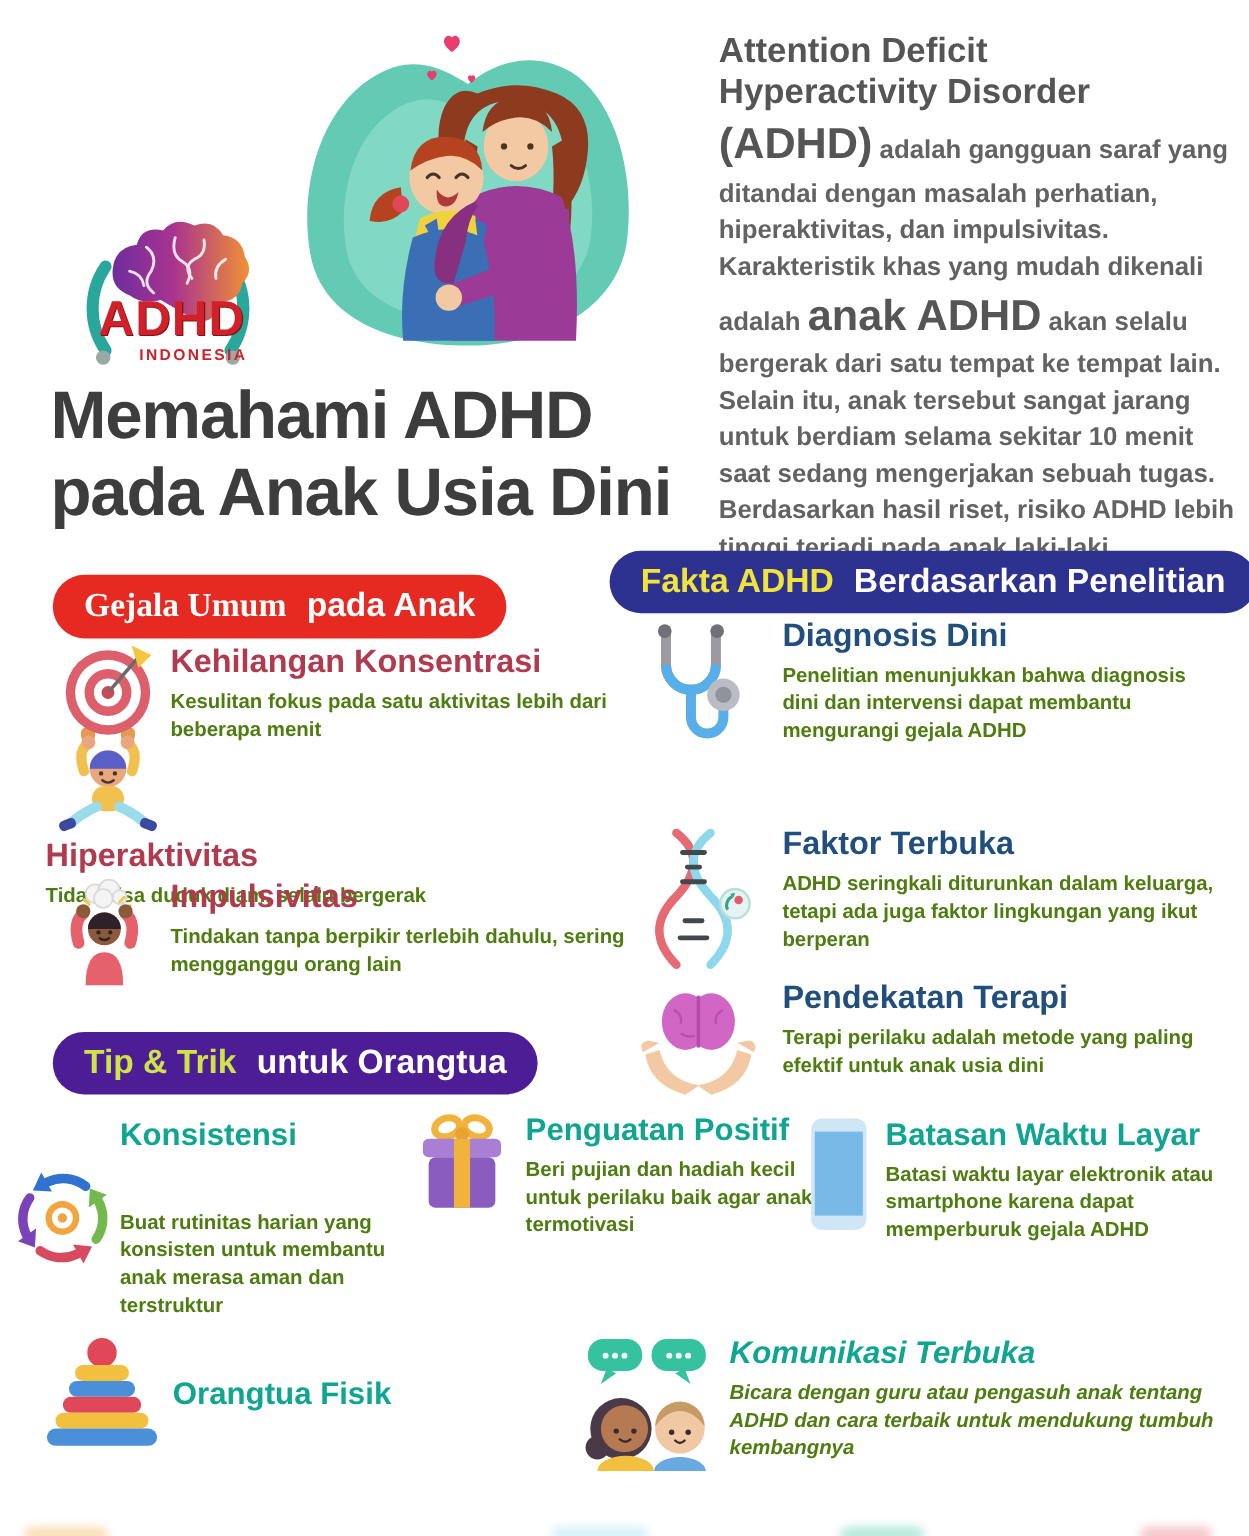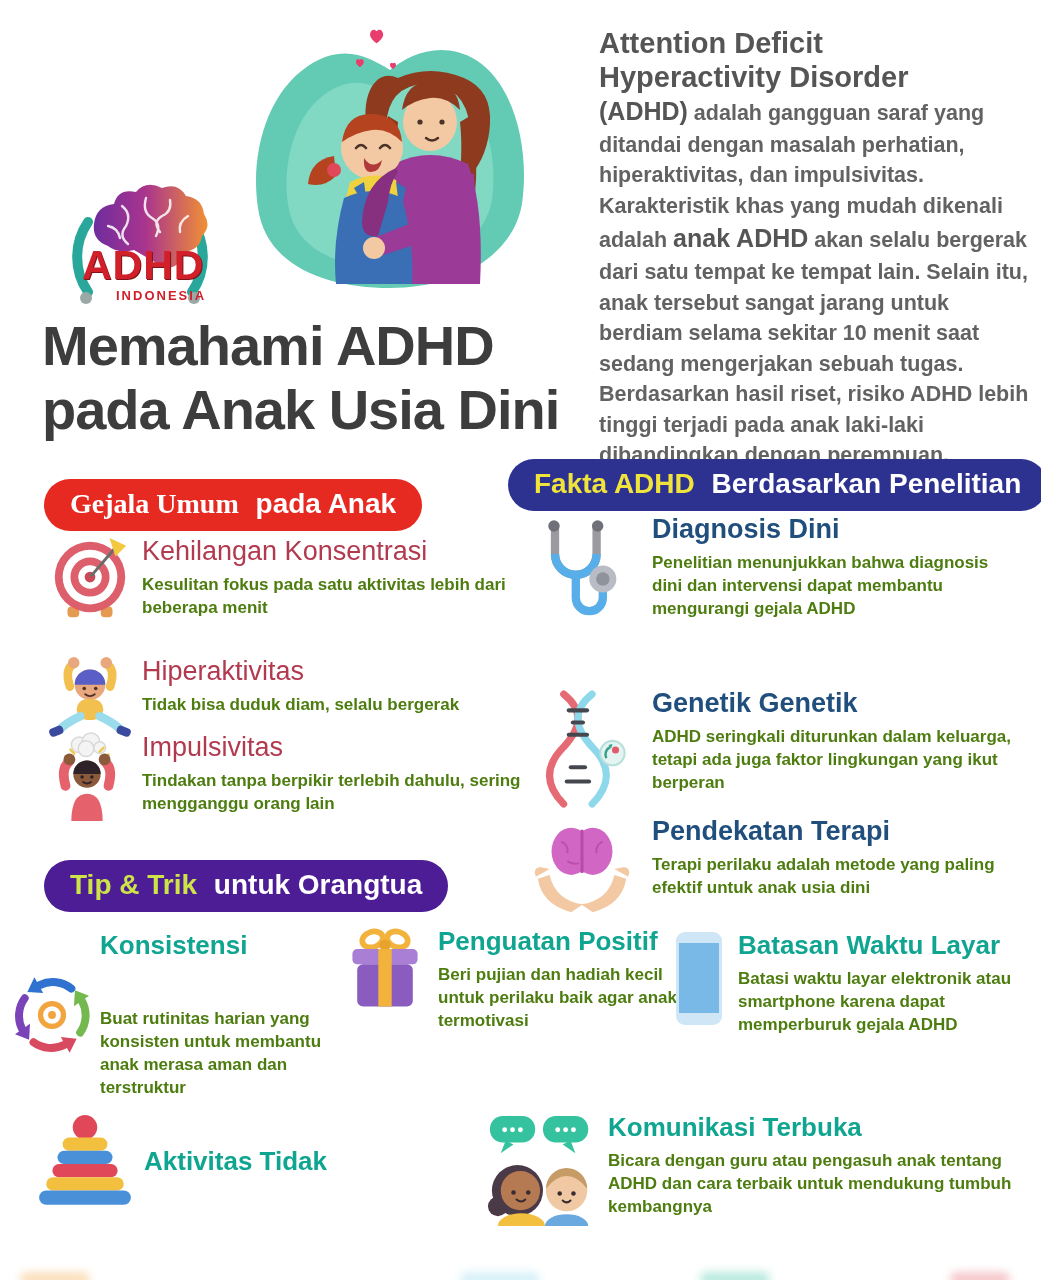--- a/index.html
+++ b/index.html
@@ -11,56 +11,56 @@
   
   .logo{position:absolute;left:30px;top:176px;width:220px;height:150px;}
   .logo svg{position:absolute;left:0;top:0;}
   .logo-adhd{position:absolute;left:52px;top:66px;font-size:41px;font-weight:bold;color:#d1202a;letter-spacing:1px;text-shadow:1px 1px 0 #7a1418;}
   .logo-indonesia{position:absolute;left:86px;top:112px;font-size:13px;font-weight:bold;color:#d1202a;letter-spacing:2px;}
   
   .hero{position:absolute;left:238px;top:6px;width:304px;height:296px;}
   
   .intro{position:absolute;left:599px;top:26px;width:436px;font-size:21.5px;line-height:1.42;color:#626262;font-weight:600;}
   .intro .hline{display:block;font-size:29px;font-weight:bold;color:#555;line-height:1.18;}
-  .intro .hbig{font-size:25px;font-weight:bold;color:#555;}
+  .intro .hbig{font-size:36px;font-weight:bold;color:#555;}
   
   .main-title{position:absolute;left:42px;top:314px;width:545px;font-size:56px;font-weight:bold;color:#3d3d3d;line-height:1.14;letter-spacing:-1px;}
   .main-title span{display:block;}
   
   .pill{position:absolute;border-radius:32px;padding:9px 26px 11px;font-size:28px;font-weight:bold;color:#ffffff;white-space:nowrap;}
   .pill .hl{margin-right:9px;}
   .pill-symptoms{left:44px;top:479px;background:#e62a22;}
   .pill-symptoms .hl{color:#ffffff;font-family:Liberation Serif, serif;}
   .pill-facts{left:508px;top:459px;background:#2d3190;}
   .pill-facts .hl{color:#f0e43c;}
   .pill-tips{left:44px;top:860px;background:#4c1d95;}
   .pill-tips .hl{color:#cde348;}
   
   .item{position:absolute;display:flex;align-items:flex-start;}
   .item.center{align-items:center;}
   .icon-box{flex:0 0 auto;display:flex;justify-content:center;align-items:flex-start;}
   .txt{display:flex;flex-direction:column;}
-  .h-sym{font-size:27px;font-weight:normal;color:#b23a4e;margin:0 0 6px;}
+  .h-sym{font-size:27px;font-weight:bold;color:#b23a4e;margin:0 0 6px;}
   .h-fact{font-size:27px;font-weight:bold;color:#214f7d;margin:0 0 6px;}
   .h-tip{font-size:26px;font-weight:bold;color:#0fa591;margin:0 0 6px;}
   .desc{font-size:17px;font-weight:600;color:#4d7c0f;line-height:1.36;}
   
   .sym-1{left:38px;top:536px;} .sym-1 .icon-box{width:104px;} .sym-1 .txt{width:384px;}
-  .sym-2{left:38px;top:656px;} .sym-2 .icon-box{width:104px;} .sym-2 .txt{width:440px;}
+  .sym-2{left:38px;top:612px;flex-direction:column;} .sym-2 .icon-box{width:104px;} .sym-2 .txt{width:440px;}
   .sym-3{left:32px;top:732px;} .sym-3 .icon-box{width:110px;} .sym-3 .txt{width:430px;}
   
   .fact-1{left:510px;top:514px;} .fact-1 .icon-box{width:142px;} .fact-1 .txt{width:370px;}
   .fact-2{left:516px;top:688px;} .fact-2 .icon-box{width:136px;} .fact-2 .txt{width:378px;}
   .fact-3{left:512px;top:816px;} .fact-3 .icon-box{width:140px;} .fact-3 .txt{width:378px;}
   
   .tip-1{left:4px;top:930px;}  .tip-1 .icon-box{width:96px;}  .tip-1 .txt{width:248px;gap:40px;}
   .tip-2{left:332px;top:926px;}.tip-2 .icon-box{width:106px;} .tip-2 .txt{width:258px;}
   .tip-3{left:660px;top:930px;}.tip-3 .icon-box{width:78px;}  .tip-3 .txt{width:302px;}
   .tip-4{left:26px;top:1114px;}.tip-4 .icon-box{width:118px;} .tip-4 .txt{width:346px;}
-  .tip-5{left:478px;top:1112px;}.tip-5 .icon-box{width:130px;}.tip-5 .txt{width:424px;}
+  .tip-5{left:478px;top:1112px;}.tip-5 .icon-box{width:130px;}.tip-5 .txt{width:424px;font-style:italic;}
   
   .smudge{position:absolute;bottom:-6px;height:14px;border-radius:8px;filter:blur(4px);opacity:.35;}
 </style>
 </head>
 <body>
 
 <div class="canvas">
 
   <div class="logo">
     <svg width="220" height="150" viewBox="0 0 220 150">
@@ -260,21 +260,21 @@
           <line x1="29" y1="78" x2="43" y2="78"></line>
           <line x1="25" y1="92" x2="47" y2="92"></line>
         </g>
         <circle cx="70" cy="64" r="12" fill="#e3f4f2" stroke="#b9dfdb" stroke-width="2"></circle>
         <path d="M64 69 a8 8 0 0 1 4 -11" fill="none" stroke="#3aa08c" stroke-width="2.5"></path>
         <path d="M66 56 l4 -1 -1 4 z" fill="#3aa08c"></path>
         <circle cx="73" cy="61" r="3.5" fill="#e05c6a"></circle>
       </svg>
     </span>
     <span class="txt">
-      <span class="h-fact">Genetik Genetik</span>
+      <span class="h-fact">Faktor Terbuka</span>
       <span class="desc">ADHD seringkali diturunkan dalam keluarga, tetapi ada juga faktor lingkungan yang ikut berperan</span>
     </span>
   </div>
 
   <div class="item fact-3">
     <span class="icon-box">
       <svg width="108" height="108" viewBox="0 0 110 110">
         <ellipse cx="44" cy="36" rx="20" ry="24" fill="#d266c4"></ellipse>
         <ellipse cx="66" cy="36" rx="20" ry="24" fill="#d266c4"></ellipse>
         <line x1="55" y1="14" x2="55" y2="58" stroke="#b44ba8" stroke-width="3"></line>
@@ -354,21 +354,21 @@
       <svg width="102" height="100" viewBox="0 0 100 98">
         <circle cx="50" cy="13" r="12" fill="#e0485a"></circle>
         <rect x="28" y="23" width="44" height="13" rx="6.5" fill="#f2c03e"></rect>
         <rect x="23" y="36" width="54" height="13" rx="6.5" fill="#4a90d9"></rect>
         <rect x="18" y="49" width="64" height="13" rx="6.5" fill="#e0485a"></rect>
         <rect x="12" y="62" width="76" height="13" rx="6.5" fill="#f2c03e"></rect>
         <rect x="5" y="75" width="90" height="14" rx="7" fill="#4a90d9"></rect>
       </svg>
     </span>
     <span class="txt">
-      <span class="h-tip">Aktivitas Tidak</span>
+      <span class="h-tip">Orangtua Fisik</span>
     </span>
   </div>
 
   <div class="item tip-5">
     <span class="icon-box">
       <svg width="118" height="114" viewBox="0 0 120 116">
         <rect x="6" y="4" width="46" height="27" rx="13" fill="#35c29f"></rect>
         <path d="M22 29 l-5 13 13 -9 z" fill="#35c29f"></path>
         <rect x="60" y="4" width="46" height="27" rx="13" fill="#35c29f"></rect>
         <path d="M88 29 l5 13 -13 -9 z" fill="#35c29f"></path>

